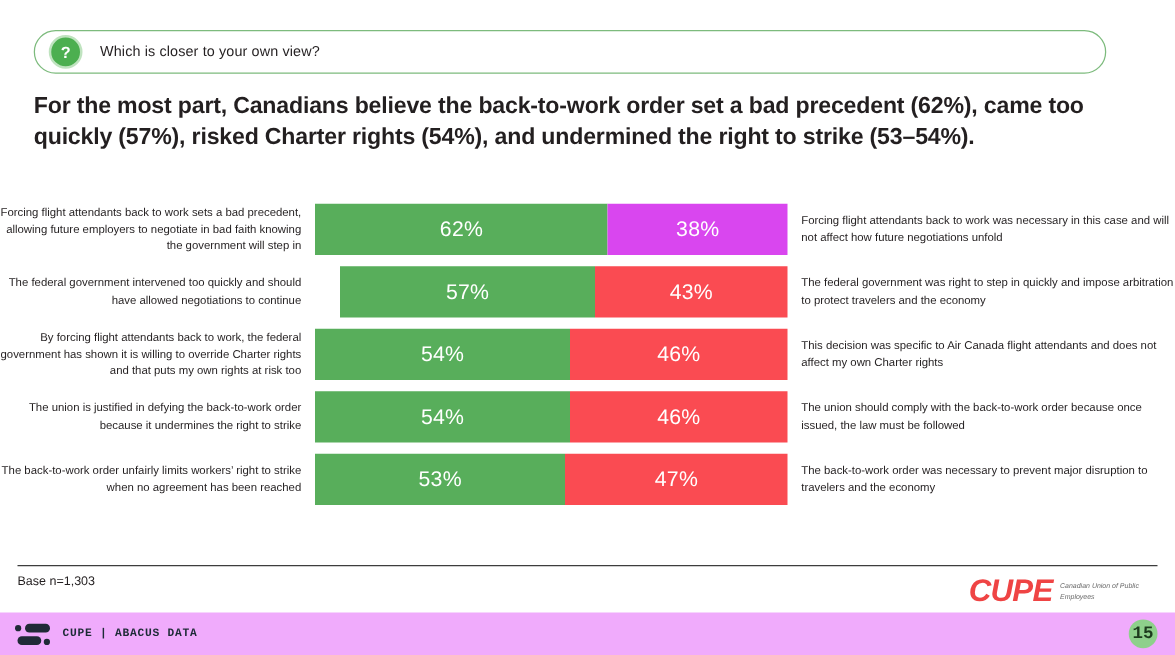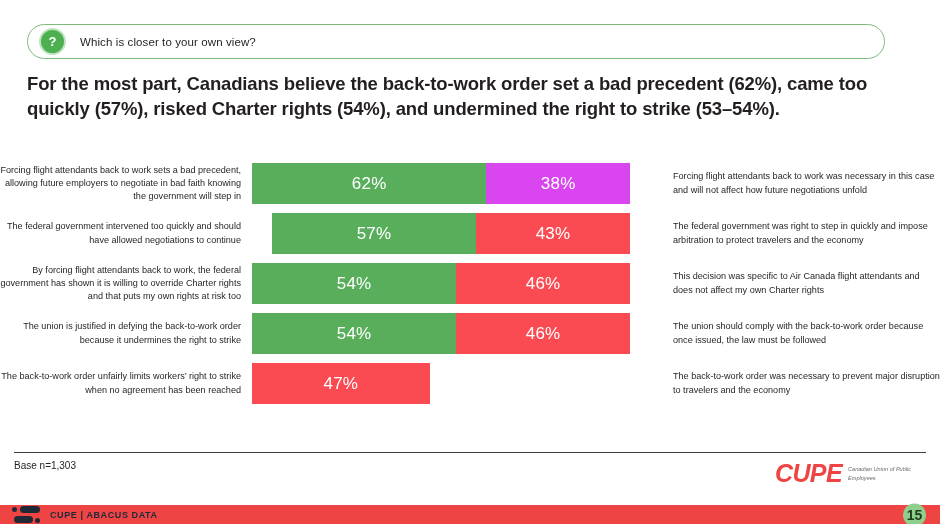--- a/index.html
+++ b/index.html
@@ -108,21 +108,20 @@
   }
   .bar.agree { background: #58ae5b; }
   .bar.disagree { background: #fa4b52; }
   .label-right {
     flex: 1 1 auto;
     padding-left: 11px;
     box-sizing: border-box;
     font-size: 9.1px;
     line-height: 1.45;
     color: #231f20;
-    margin-left: 32px;
   }
 
   
   .divider {
     position: absolute;
     left: 14px;
     top: 452px;
     width: 912px;
     height: 1px;
     background: #3d3d3d;
@@ -160,24 +159,25 @@
     font-style: italic;
     max-width: 70px;
   }
 
   
   .footer {
     position: absolute;
     left: 0;
     bottom: 0;
     width: 940px;
-    height: 19px;
-    background: #ef4444;
-    display: flex;
-    align-items: center;
+    height: 34px;
+    background: #f0abfc;
+    display: flex;
+    align-items: center;
+    font-family: Liberation Mono, monospace;
   }
   .footer-mark {
     margin-left: 12px;
     width: 28px;
     height: 17px;
     position: relative;
     flex: 0 0 auto;
   }
   .fm {
     position: absolute;
@@ -251,20 +251,21 @@
       <div class="label-left">The union is justified in defying the back-to-work order because it undermines the right to strike</div>
       <div class="bars">
         <div class="bar agree" style="width: 54%; background: rgb(88, 174, 91);">54%</div>
         <div class="bar disagree" style="width: 46%; background: rgb(250, 75, 82);">46%</div>
       </div>
       <div class="label-right">The union should comply with the back-to-work order because once issued, the law must be followed</div>
     </div>
     <div class="row">
       <div class="label-left">The back-to-work order unfairly limits workers’ right to strike when no agreement has been reached</div>
       <div class="bars">
+        <div class="bar agree" style="width: 53%; background: rgb(88, 174, 91);">53%</div>
         <div class="bar disagree" style="width: 47%; background: rgb(250, 75, 82);">47%</div>
       </div>
       <div class="label-right">The back-to-work order was necessary to prevent major disruption to travelers and the economy</div>
     </div>
   </div>
 
 <div class="divider"></div>
 <div class="base-note">Base n=1,303</div>
 
 <div class="cupe-logo">

